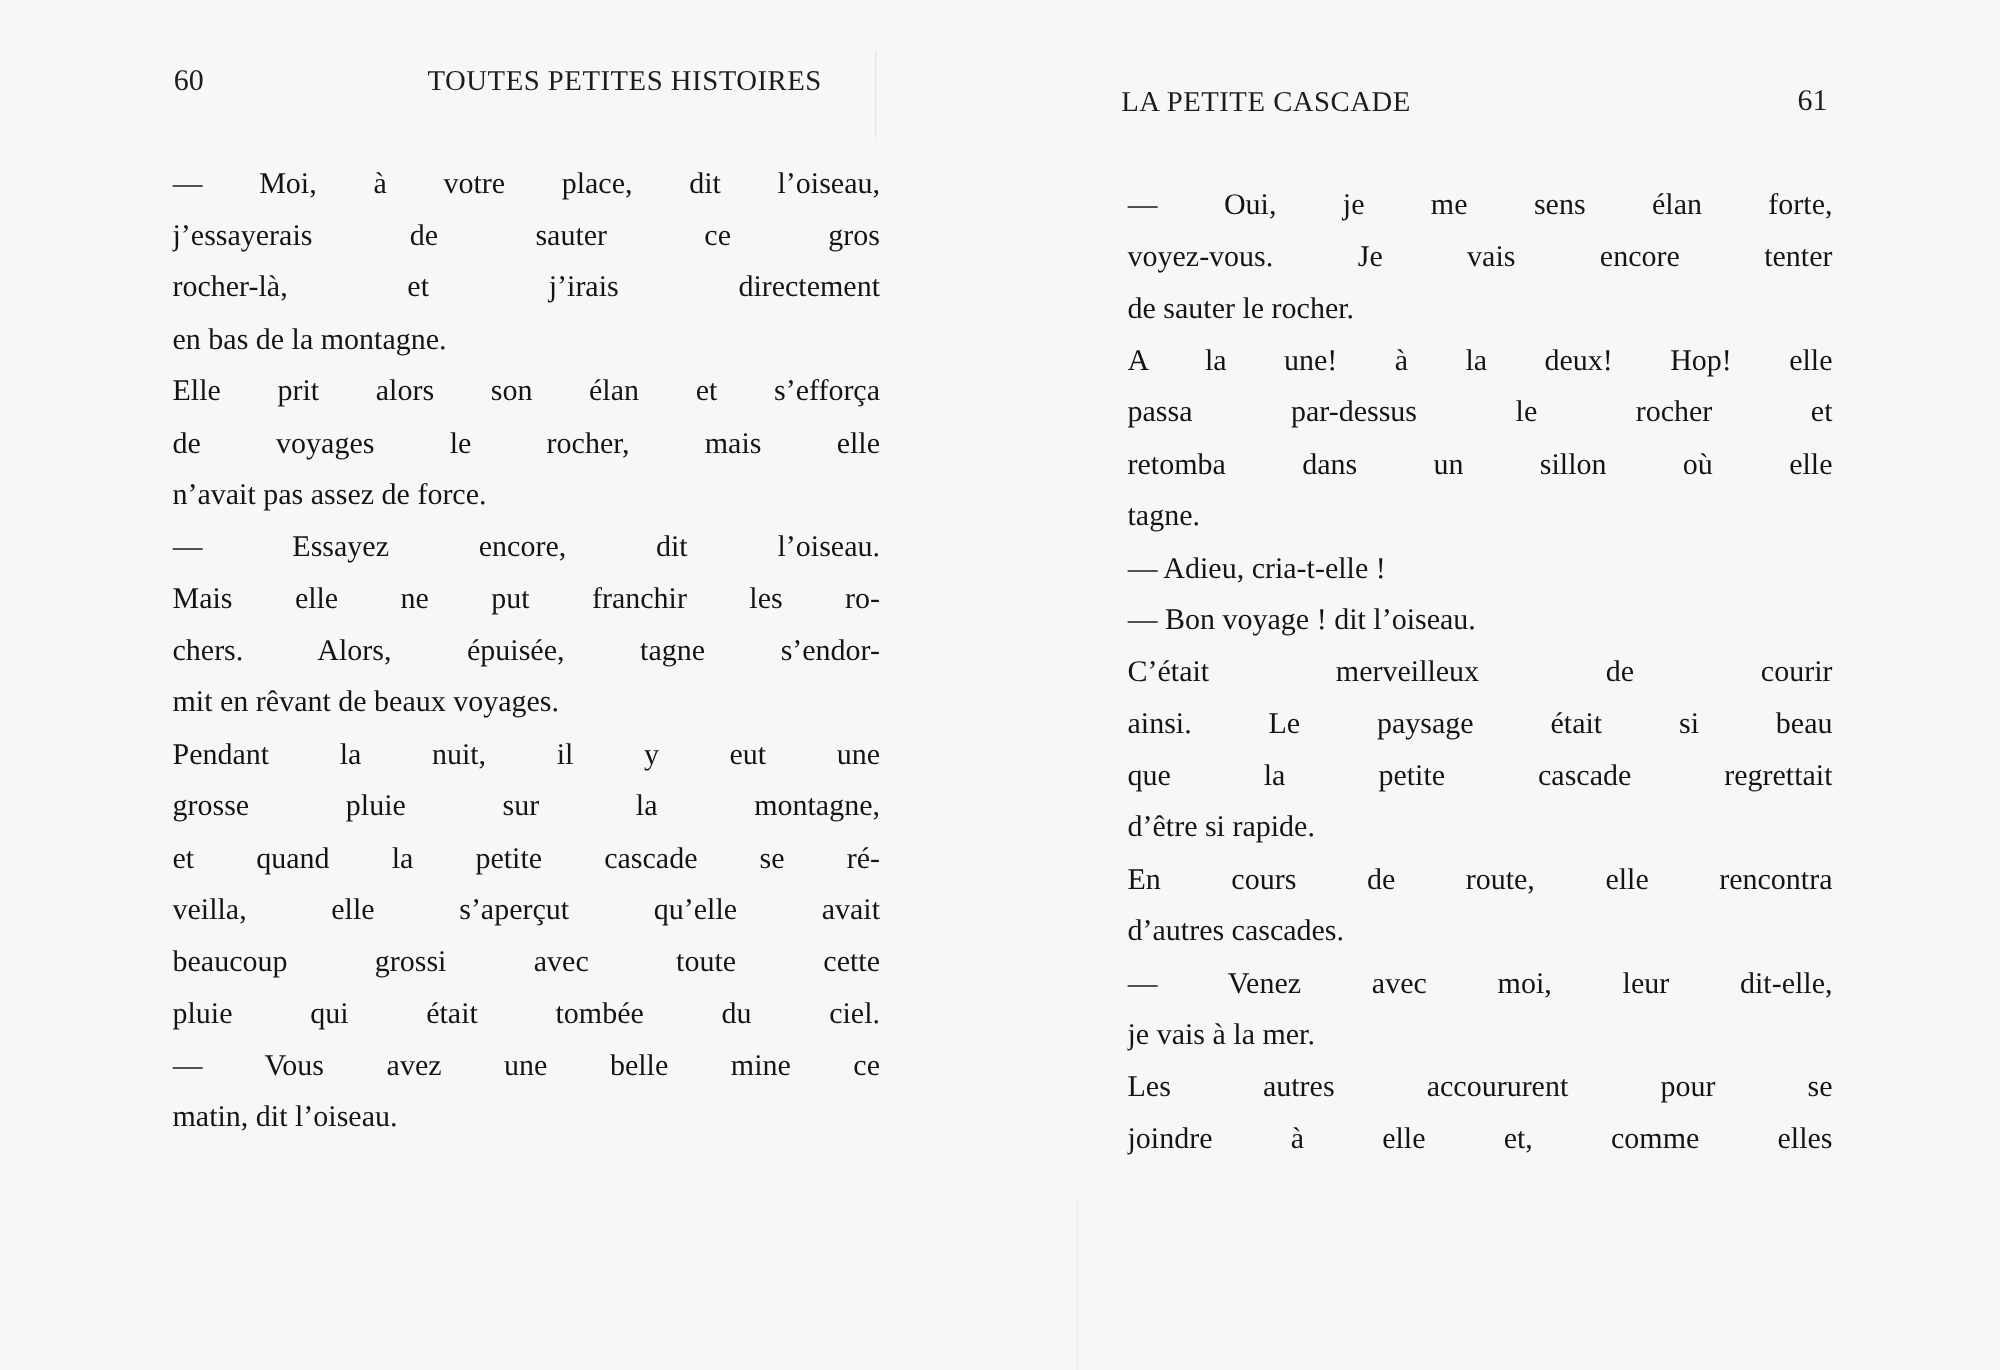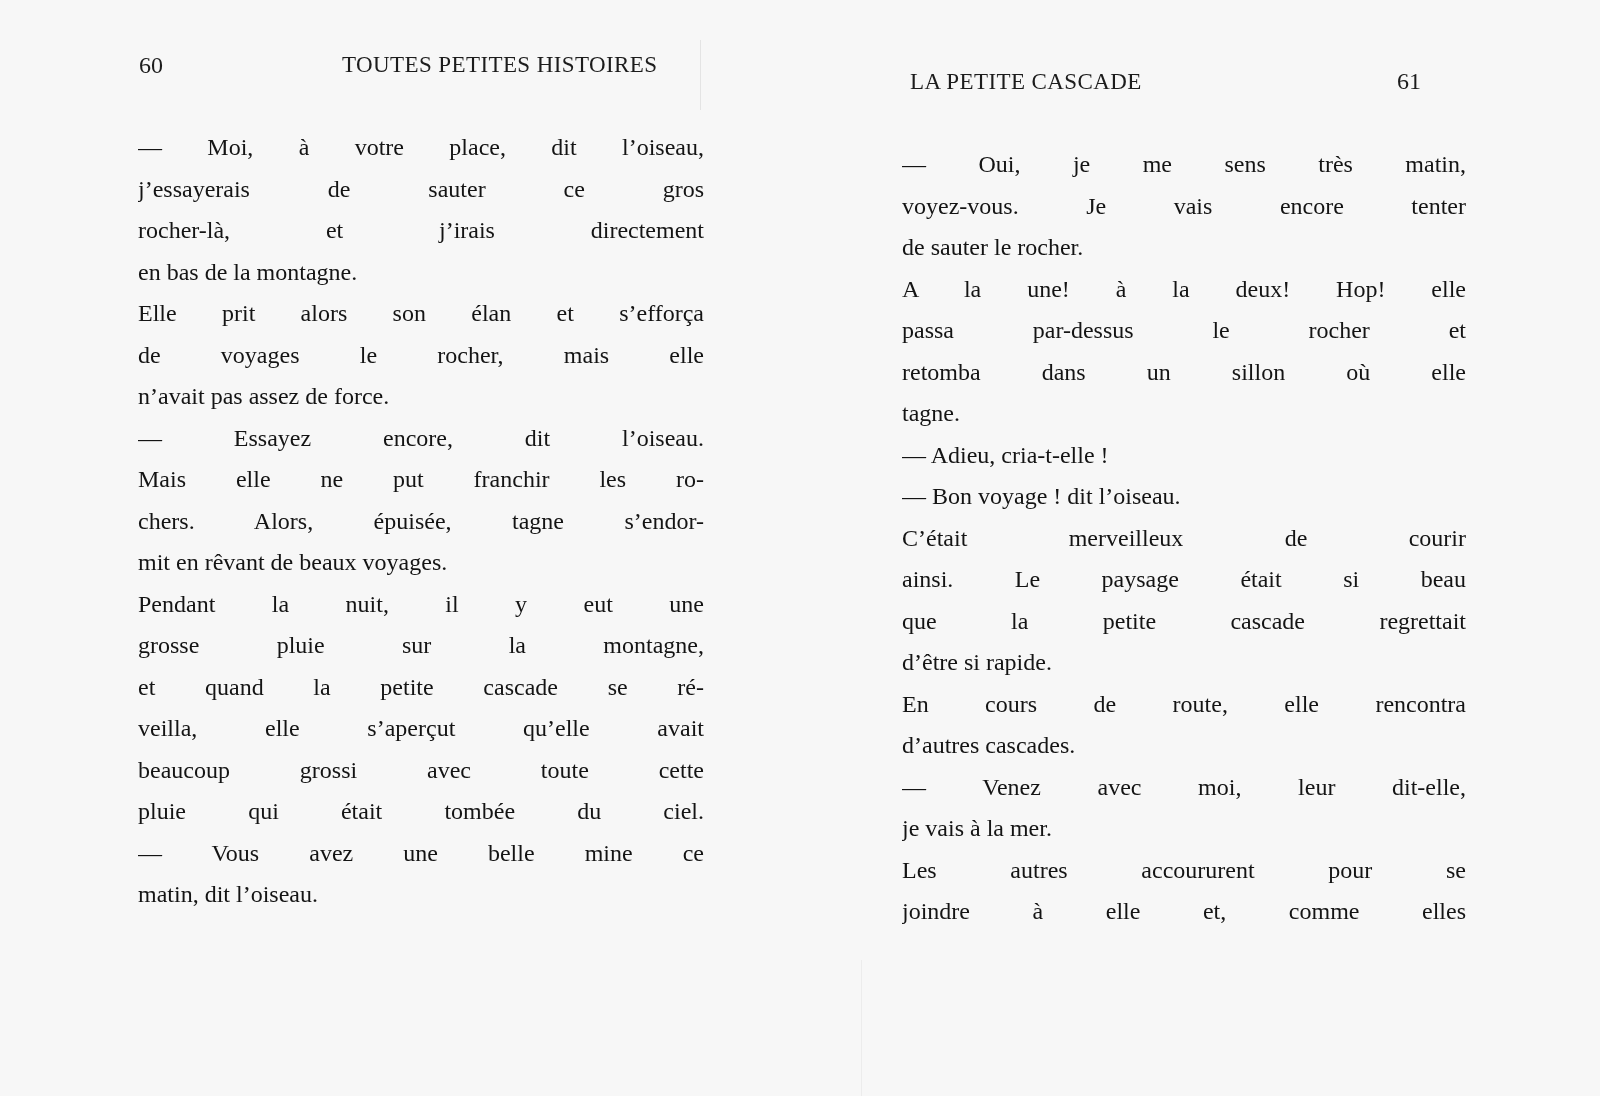--- a/index.html
+++ b/index.html
@@ -94,25 +94,25 @@
         <span class="line">et quand la petite cascade se ré-</span>
         <span class="line">veilla, elle s’aperçut qu’elle avait</span>
         <span class="line">beaucoup grossi avec toute cette</span>
         <span class="line">pluie qui était tombée du ciel.</span>
         <span class="line">— Vous avez une belle mine ce</span>
         <span class="line last">matin, dit l’oiseau.</span>
       </div>
   </div>
 
   <div class="page page-right">
-    <div class="running-head" style="left:110px; top:69px;text-align:right;">LA PETITE CASCADE</div>
-    <div class="page-number" style="left:597px; top:68px;text-align:center;">61</div>
+    <div class="running-head" style="left:97px; top:69px;text-align:right;">LA PETITE CASCADE</div>
+    <div class="page-number" style="left:638px; top:68px;text-align:center;">61</div>
 
     <div class="text-block" id="right-text" style="left:102px; top:144px; width:564px;">
-        <span class="line">— Oui, je me sens très matin,</span>
+        <span class="line">— Oui, je me sens élan forte,</span>
         <span class="line">voyez-vous. Je vais encore tenter</span>
         <span class="line last">de sauter le rocher.</span>
         <span class="line">A la une! à la deux! Hop! elle</span>
         <span class="line">passa par-dessus le rocher et</span>
         <span class="line">retomba dans un sillon où elle</span>
         <span class="line last">tagne.</span>
         <span class="line last">— Adieu, cria-t-elle !</span>
         <span class="line last">— Bon voyage ! dit l’oiseau.</span>
         <span class="line">C’était merveilleux de courir</span>
         <span class="line">ainsi. Le paysage était si beau</span>

